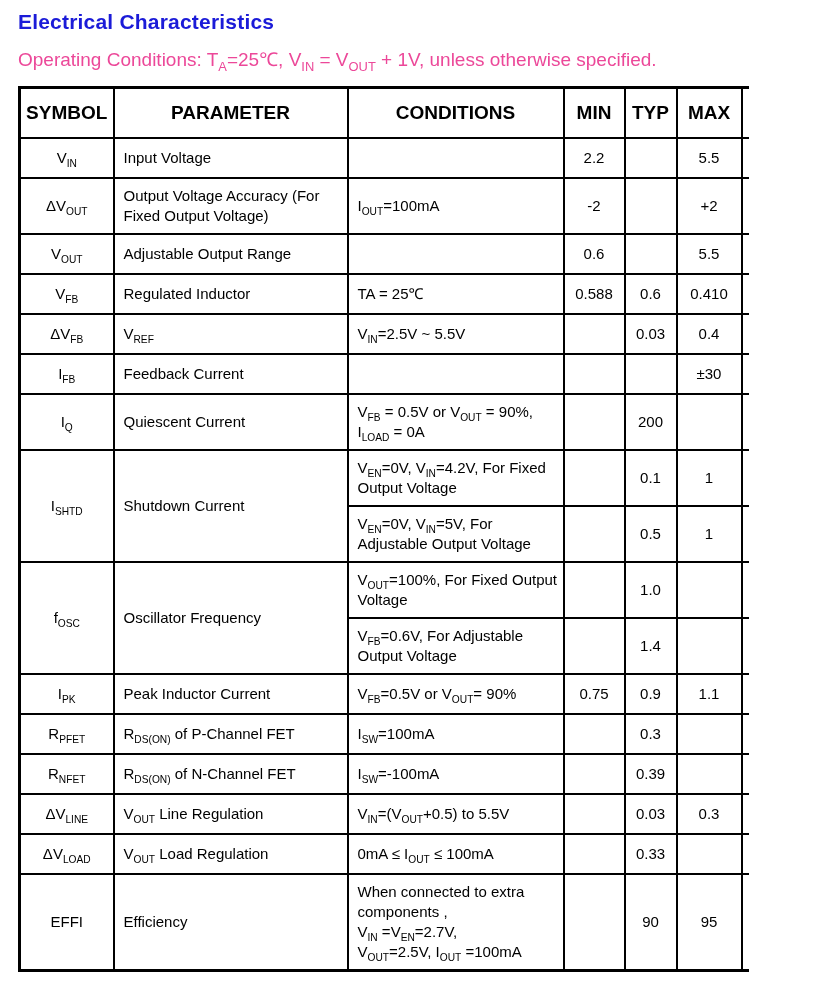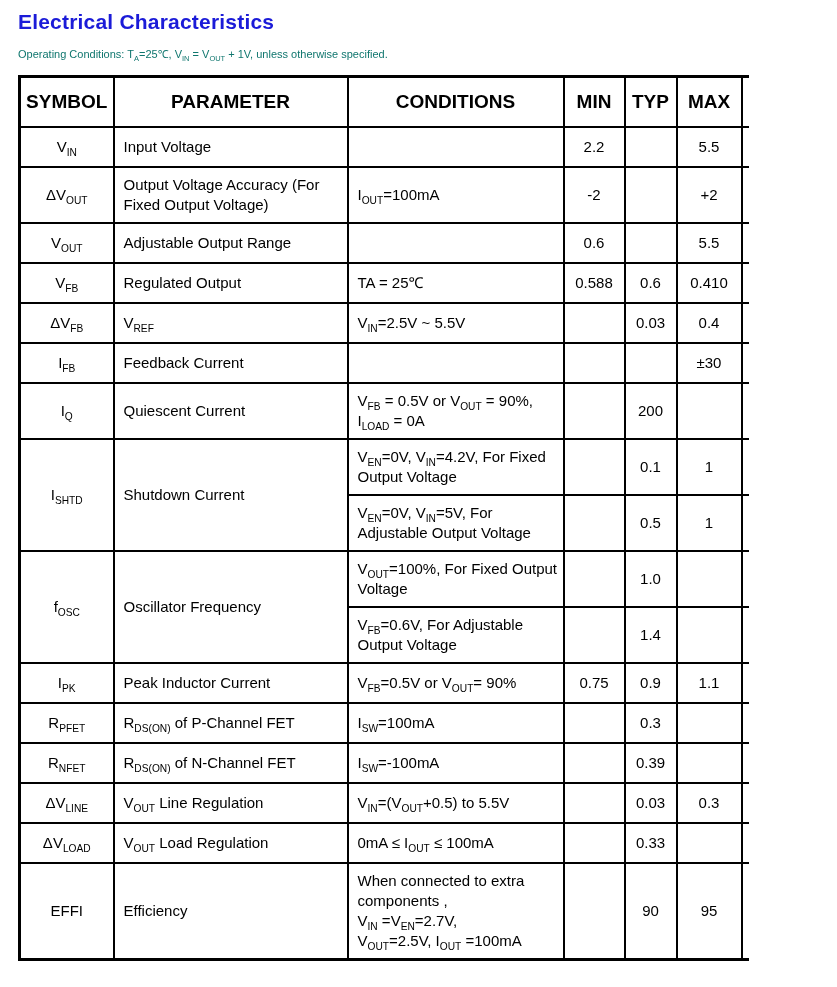--- a/index.html
+++ b/index.html
@@ -6,21 +6,21 @@
   .page {
     width: 749px; height: 987px; box-sizing: border-box;
     padding: 8px 25px 0 18px; overflow: hidden;
     font-family: "Liberation Sans", sans-serif; color: #000;
     background: #ffffff;
   }
   .title {
     font-size: 21px; font-weight: bold; margin: 2px 0 12px 0;
     color: #1b1bd8; letter-spacing: 0.2px;
   }
-  .opcond { font-size: 11px; margin: 0 0 14px 0; color: #0f766e; }
+  .opcond { font-size: 19px; margin: 0 0 14px 0; color: #ec4899; }
   table.ec-table {
     border-collapse: collapse; table-layout: fixed; width: 794px;
     border: 3px solid #000;
   }
   .ec-table th, .ec-table td { border: 2px solid #000; overflow: hidden; }
   .ec-table th {
     font-size: 19px; font-weight: bold; text-align: center;
     padding: 13px 2px; background: #fff;
   }
   .ec-table td {
@@ -81,21 +81,21 @@
           <td rowspan="1" class="sym">V<sub>OUT</sub></td>
           <td rowspan="1" class="param">Adjustable Output Range</td>
           <td class="cond"></td>
           <td class="num">0.6</td>
           <td class="num"></td>
           <td class="num">5.5</td>
           <td class="num">V</td>
         </tr>
         <tr>
           <td rowspan="1" class="sym">V<sub>FB</sub></td>
-          <td rowspan="1" class="param">Regulated Output</td>
+          <td rowspan="1" class="param">Regulated Inductor</td>
           <td class="cond">TA = 25℃</td>
           <td class="num">0.588</td>
           <td class="num">0.6</td>
           <td class="num">0.410</td>
           <td class="num">V</td>
         </tr>
         <tr>
           <td rowspan="1" class="sym">ΔV<sub>FB</sub></td>
           <td rowspan="1" class="param">V<sub>REF</sub></td>
           <td class="cond">V<sub>IN</sub>=2.5V ~ 5.5V</td>

